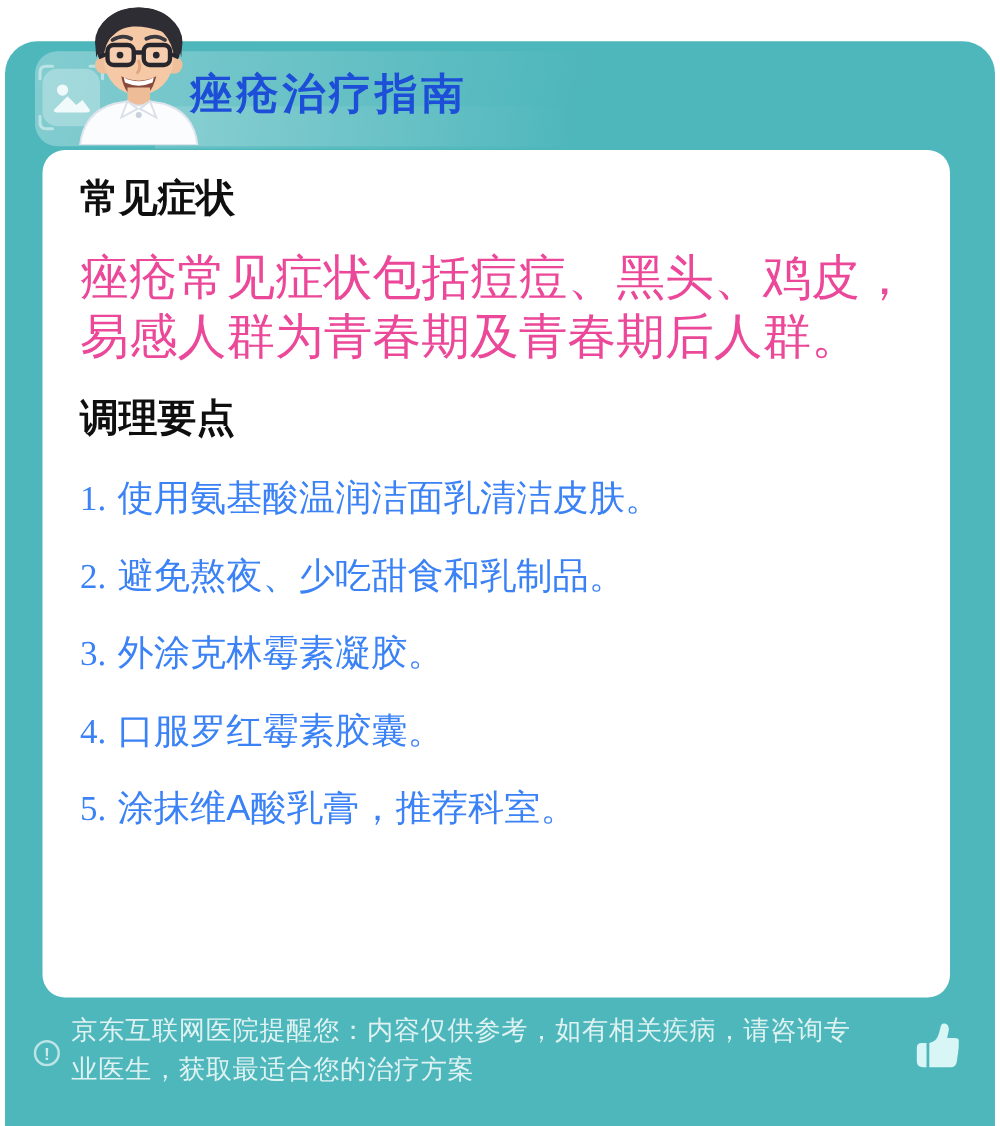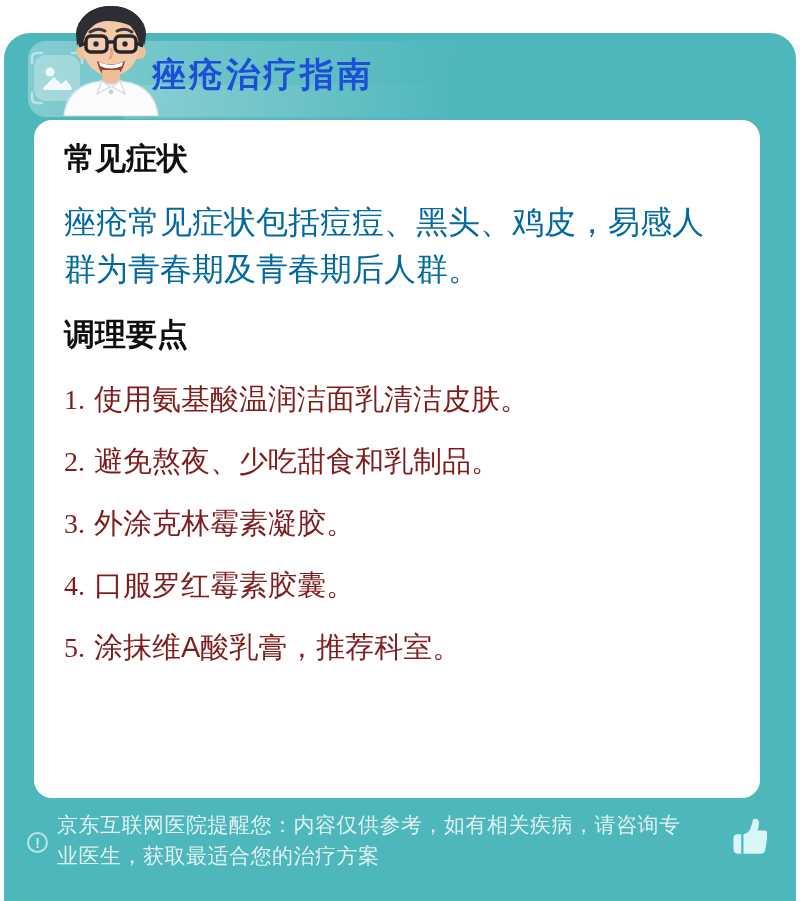--- a/index.html
+++ b/index.html
@@ -76,38 +76,38 @@
     padding: 21px 30px;
     color: #1c1c1c;
   }
   .card h2 {
     font-size: 31px;
     font-weight: 700;
     color: #0f0f0f;
     line-height: 36px;
   }
   .card .sym-body {
-    font-size: 32px;
+    font-size: 39px;
     line-height: 47px;
     margin: 22px 0 24px;
     max-width: 21.6em;
-    color: #0369a1;
+    color: #ec4899;
   }
   .card .dept-value {
     font-size: 29px;
     line-height: 34px;
     margin: 29px 0 27px;
     color: #1c1c1c;
   }
   .care-list { margin-top: 29px; list-style: none; }
   .care-item {
     font-size: 29px;
     line-height: 34px;
     margin-bottom: 27px;
-    color: #7f1d1d;
+    color: #3b82f6;
     white-space: nowrap;
   }
   .care-item .num {
     font-family: "Liberation Serif", "DejaVu Serif", serif;
     font-size: 28px;
     margin-right: 9px;
   }
 
   
   .info-icon {

